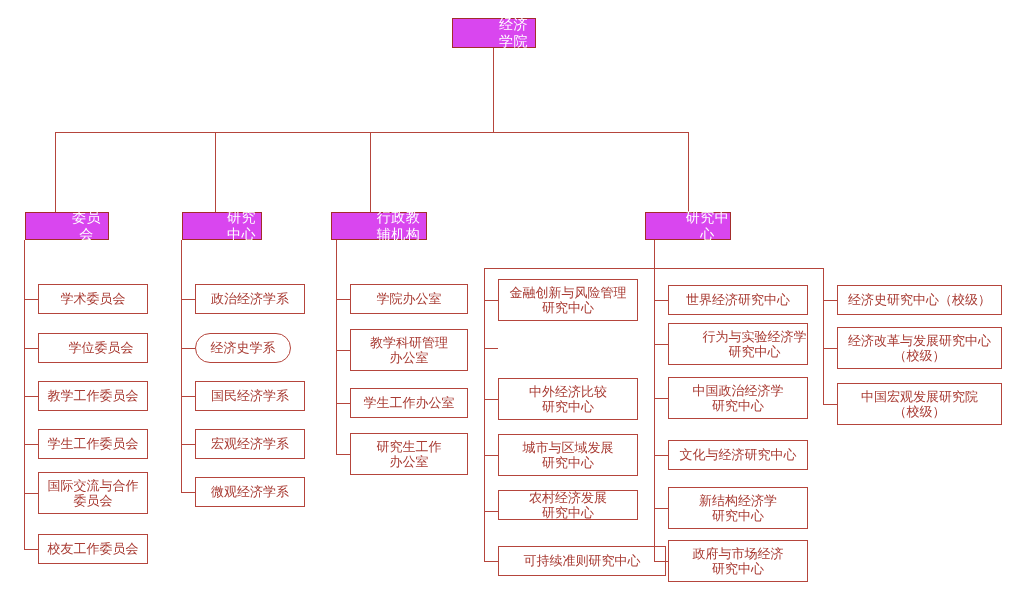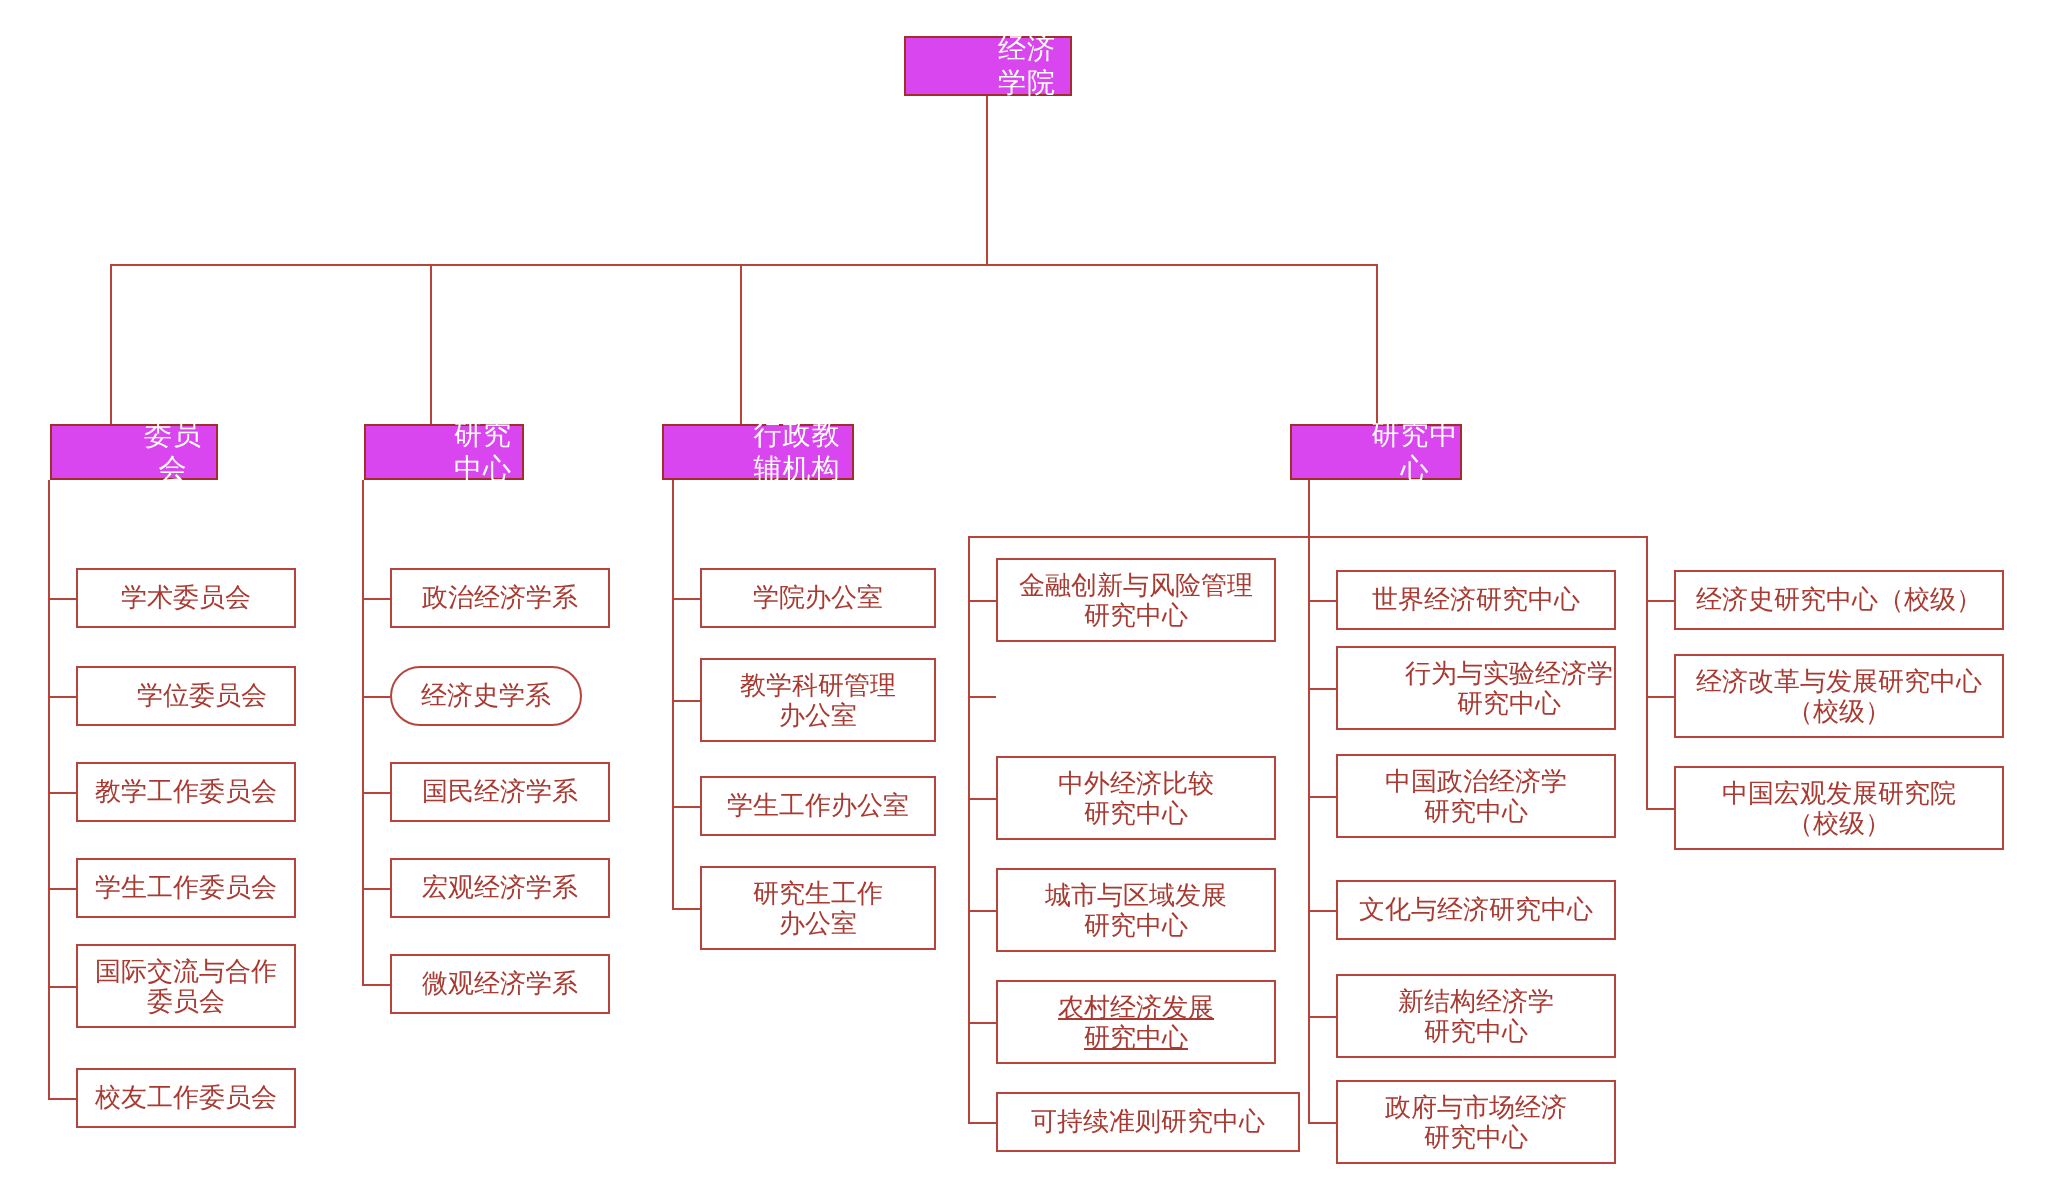--- a/index.html
+++ b/index.html
@@ -140,25 +140,25 @@
 
   <div class="conn h" style="left:484px; top:399px; width:14px;"></div>
   <div class="node leaf" style="left:498px; top:378px; width:140px; height:42px;">中外经济比较
 研究中心</div>
 
   <div class="conn h" style="left:484px; top:455px; width:14px;"></div>
   <div class="node leaf" style="left:498px; top:434px; width:140px; height:42px;">城市与区域发展
 研究中心</div>
 
   <div class="conn h" style="left:484px; top:511px; width:14px;"></div>
-  <div class="node leaf" style="left:498px; top:490px; width:140px; height:42px;text-decoration:underline;">农村经济发展
+  <div class="node leaf" style="left:498px; top:490px; width:140px; height:30px;">农村经济发展
 研究中心</div>
 
   <div class="conn h" style="left:484px; top:561px; width:14px;"></div>
-  <div class="node leaf" style="left:498px; top:546px; width:152px; height:30px;">可持续准则研究中心</div>
+  <div class="node leaf" style="left:498px; top:546px; width:168px; height:30px;">可持续准则研究中心</div>
 
   <div class="conn v" style="left:654px; top:268px; height:294px;"></div>
 
   <div class="conn h" style="left:654px; top:300px; width:14px;"></div>
   <div class="node leaf" style="left:668px; top:285px; width:140px; height:30px;">世界经济研究中心</div>
 
   <div class="conn h" style="left:654px; top:344px; width:14px;"></div>
   <div class="node leaf" style="left:668px; top:323px; width:140px; height:42px;padding-left:33px;">行为与实验经济学
 研究中心</div>
 

